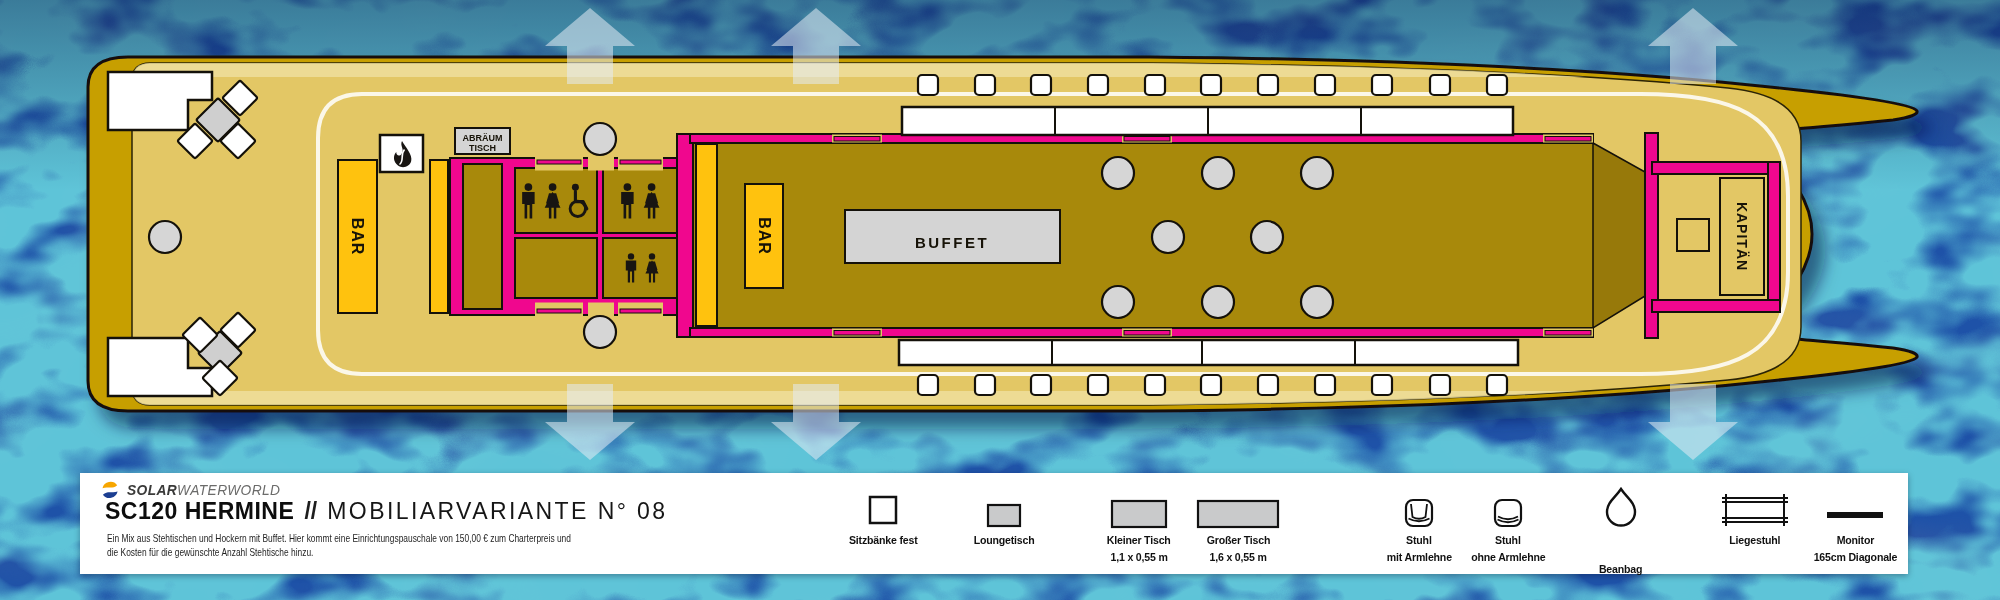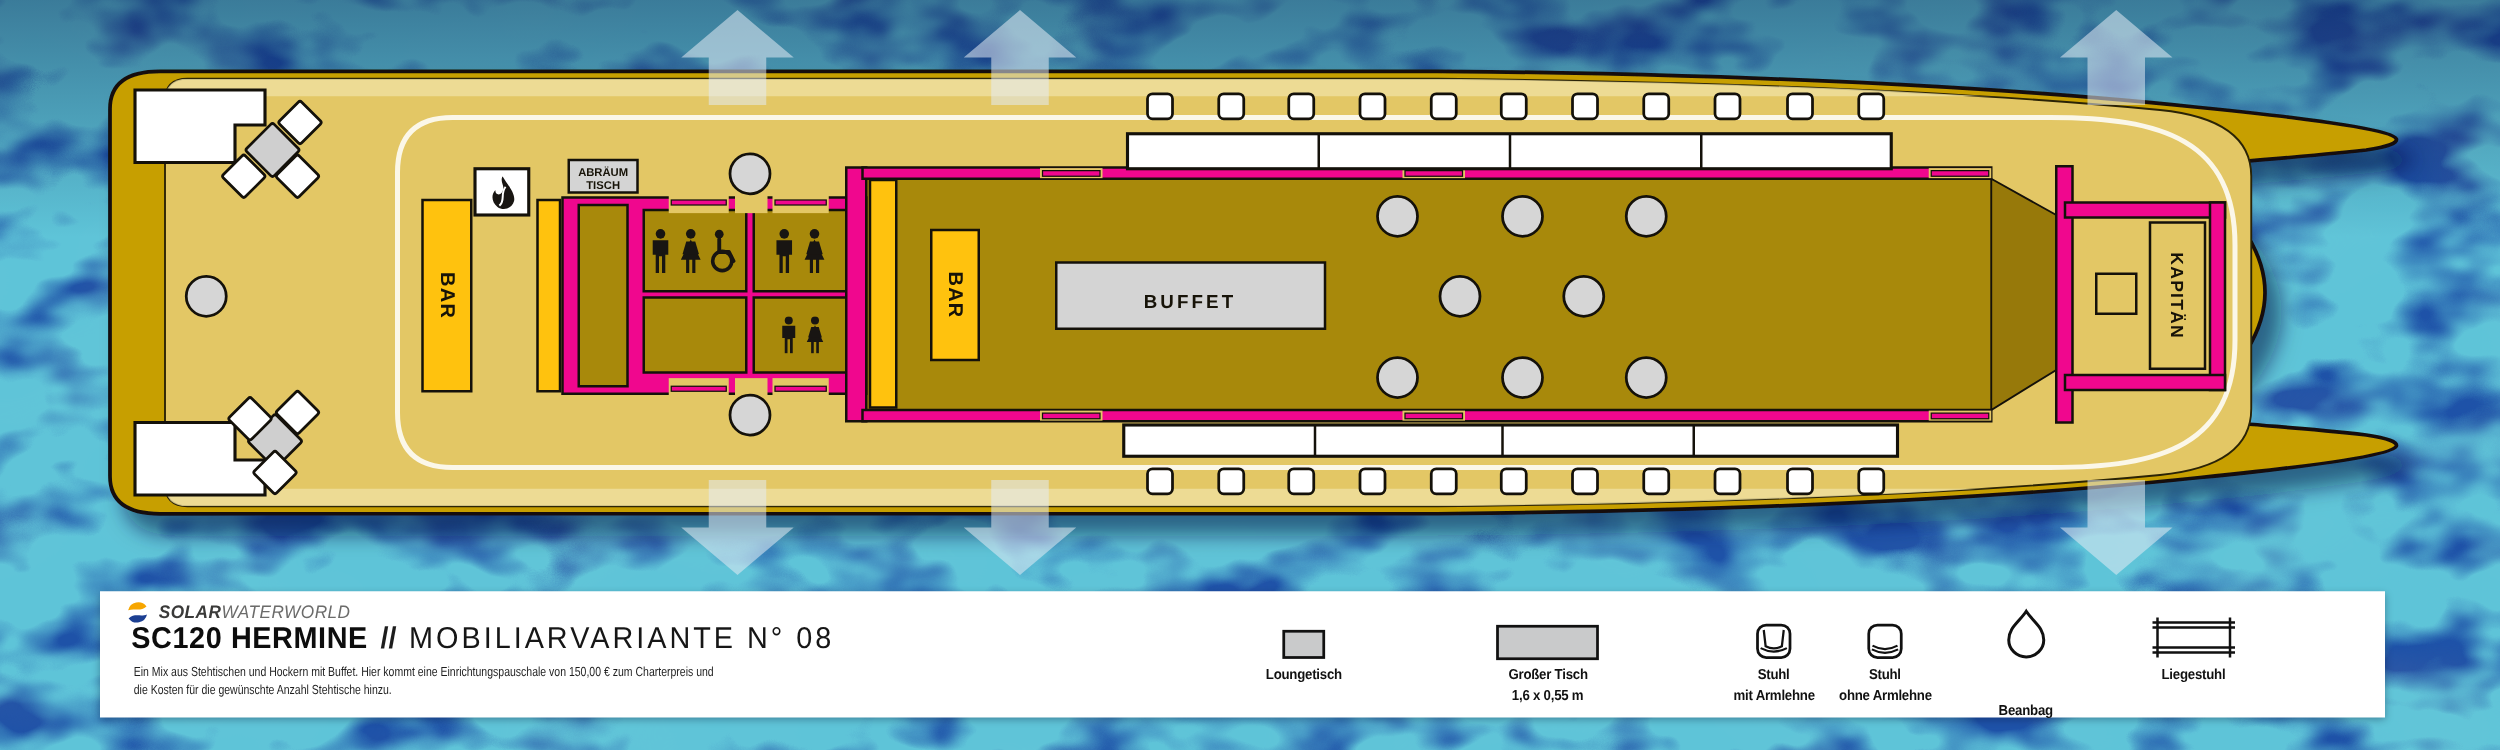--- a/index.html
+++ b/index.html
@@ -275,27 +275,44 @@
     <div class="title-row">
       <span class="title-strong">SC120 HERMINE</span>
       <span class="title-sep">//</span>
       <span class="title-light">MOBILIARVARIANTE N° 08</span>
     </div>
     <div class="desc">
       <div>Ein Mix aus Stehtischen und Hockern mit Buffet. Hier kommt eine Einrichtungspauschale von 150,00 € zum Charterpreis und</div>
       <div>die Kosten für die gewünschte Anzahl Stehtische hinzu.</div>
     </div>
     <div class="legend-items" id="legend-items">
-        <div class="legend-item" style="left: 903px; align-items: center;">
+        <div class="legend-item" style="left: 743px;">
+          <div class="li-icon">
+            <svg width="40" height="40" viewBox="0 0 40 40">
+              <rect x="7" y="7" width="26" height="26" fill="#fff" stroke="#111" stroke-width="2.5"></rect>
+            </svg>
+          </div>
+          <div class="li-label">Sitzbänke fest</div>
+        </div>
+        <div class="legend-item" style="left: 864px; align-items: center;">
           <div class="li-icon">
             <svg width="40" height="28" viewBox="0 0 40 28">
               <rect x="4" y="3" width="32" height="21" fill="var(--legend-gray)" stroke="#111" stroke-width="2.2"></rect>
             </svg>
           </div>
           <div class="li-label">Loungetisch</div>
+        </div>
+        <div class="legend-item" style="left: 999px;">
+          <div class="li-icon">
+            <svg width="60" height="32" viewBox="0 0 60 32">
+              <rect x="3" y="3" width="54" height="26" fill="var(--legend-gray)" stroke="#111" stroke-width="2.2"></rect>
+            </svg>
+          </div>
+          <div class="li-label">Kleiner Tisch</div>
+          <div class="li-label">1,1 x 0,55 m</div>
         </div>
         <div class="legend-item" style="left: 1098px;">
           <div class="li-icon">
             <svg width="86" height="32" viewBox="0 0 86 32">
               <rect x="3" y="3" width="80" height="26" fill="var(--legend-gray)" stroke="#111" stroke-width="2.2"></rect>
             </svg>
           </div>
           <div class="li-label">Großer Tisch</div>
           <div class="li-label">1,6 x 0,55 m</div>
         </div>
@@ -332,15 +349,24 @@
         <div class="legend-item" style="left: 1615px;">
           <div class="li-icon">
             <svg width="74" height="40" viewBox="0 0 74 40">
               <g stroke="#111" stroke-width="2" fill="none">
                 <path d="M4,8 H70 M4,12 H70 M4,28 H70 M4,32 H70 M8,4 V36 M66,4 V36"></path>
               </g>
             </svg>
           </div>
           <div class="li-label">Liegestuhl</div>
         </div>
+        <div class="legend-item" style="left: 1715px;">
+          <div class="li-icon">
+            <svg width="64" height="40" viewBox="0 0 64 40">
+              <rect x="4" y="22" width="56" height="6" fill="#111"></rect>
+            </svg>
+          </div>
+          <div class="li-label">Monitor</div>
+          <div class="li-label">165cm Diagonale</div>
+        </div>
       </div>
   </div>
 </div>
 
 </body></html>

